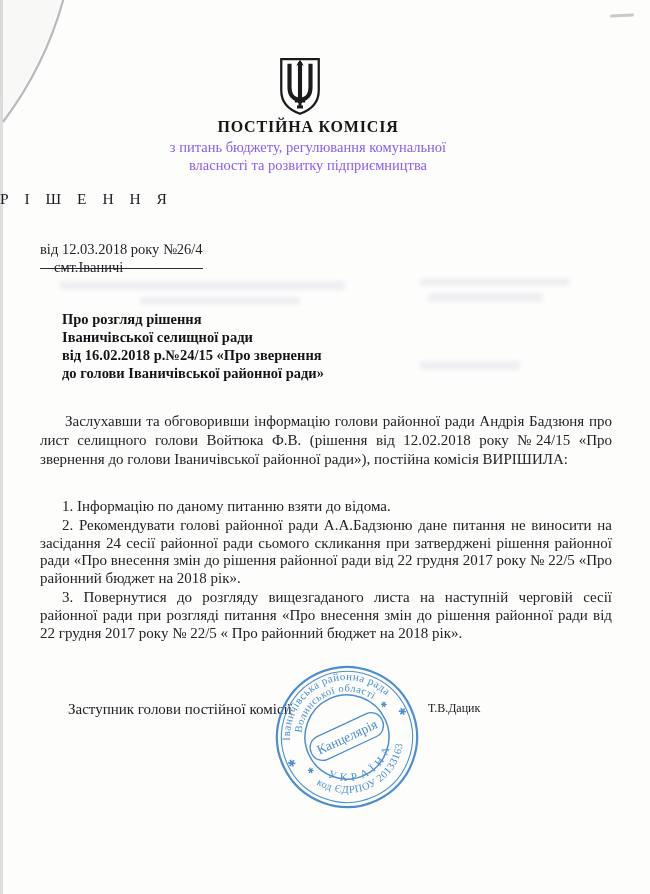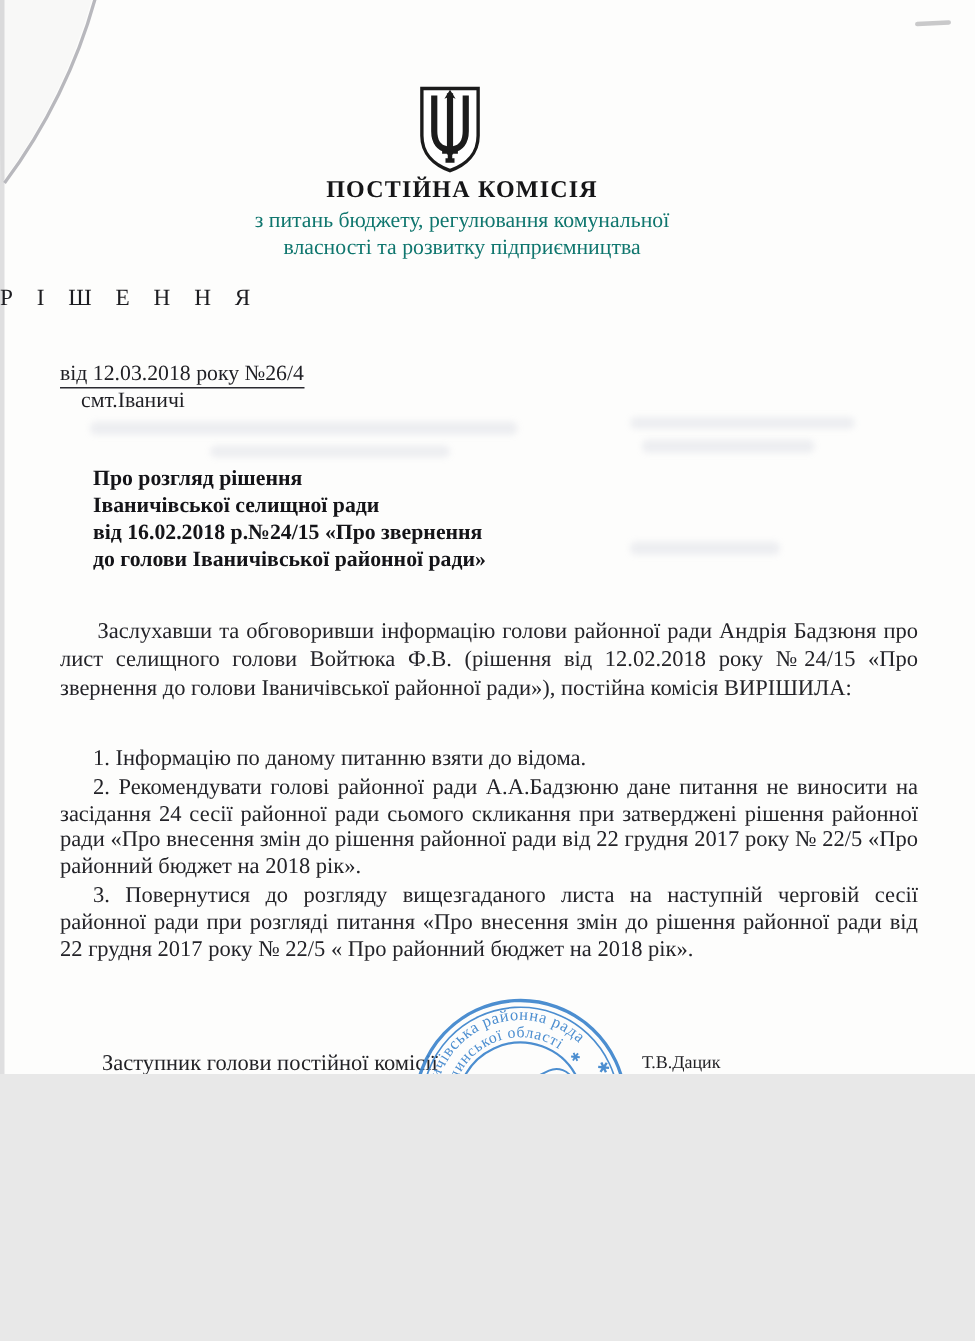--- a/index.html
+++ b/index.html
@@ -1,39 +1,39 @@
 <!DOCTYPE html>
 <html><head>
 <meta charset="utf-8">
 <style>
   html,body{margin:0;padding:0;background:#e8e8e8;}
   #page{
     position:relative;
-    width:650px;height:716px;
+    width:650px;height:894px;
     background:#fdfdfc;
     overflow:hidden;
     font-family:"Liberation Serif","DejaVu Serif",serif;
     color:#26262a;
     margin:0 auto;
   }
   .abs{position:absolute;}
   
   #left-edge-shade{left:0;top:0;width:3px;height:894px;background:rgba(120,120,128,.22);}
   #fold-svg{left:0;top:0;pointer-events:none;}
   .ghost{background:rgba(140,150,175,.14);filter:blur(2px);border-radius:4px;}
   #dash-artifact{left:610px;top:14px;width:24px;height:3px;background:#8a8a8e;opacity:.45;transform:rotate(-3deg);border-radius:2px;}
   
   #emblem{left:277px;top:56px;}
   #header-block{left:0;top:118px;width:616px;text-align:center;}
   #org-title{font-size:16px;font-weight:bold;letter-spacing:.8px;color:#161618;}
-  #org-subtitle{margin-top:3px;font-size:14.5px;line-height:17.5px;color:#0f766e;}
+  #org-subtitle{margin-top:3px;font-size:14.5px;line-height:17.5px;color:#8b5cf6;}
   #doc-type{left:0;top:190px;width:616px;font-size:15.5px;letter-spacing:6px;color:#1d1d21;}
   
   #date-line{left:40px;top:241px;font-size:14.5px;color:#1f1f24;}
-  #date-line span{border-bottom:1.2px solid #2a2a30;padding-bottom:1px;}
+  #date-line span{border-bottom:1.2px solid #2a2a30;padding-bottom:11px;}
   #place-line{left:54px;top:259px;font-size:14.5px;color:#1f1f24;}
   
   #subject{left:62px;top:310px;font-size:14.5px;font-weight:bold;line-height:18px;color:#141418;}
   
   #intro{left:40px;top:412px;width:572px;font-size:15px;line-height:18.8px;text-align:justify;text-indent:25px;color:#232328;}
   #items{left:40px;top:498px;width:572px;font-size:15px;line-height:17.8px;text-align:justify;color:#232328;}
   #items p{margin:0;text-indent:22px;}
   #items p + p{margin-top:1px;}
   
   #sig-title{left:40px;top:701px;font-size:15px;color:#222226;margin-left:28px;}

